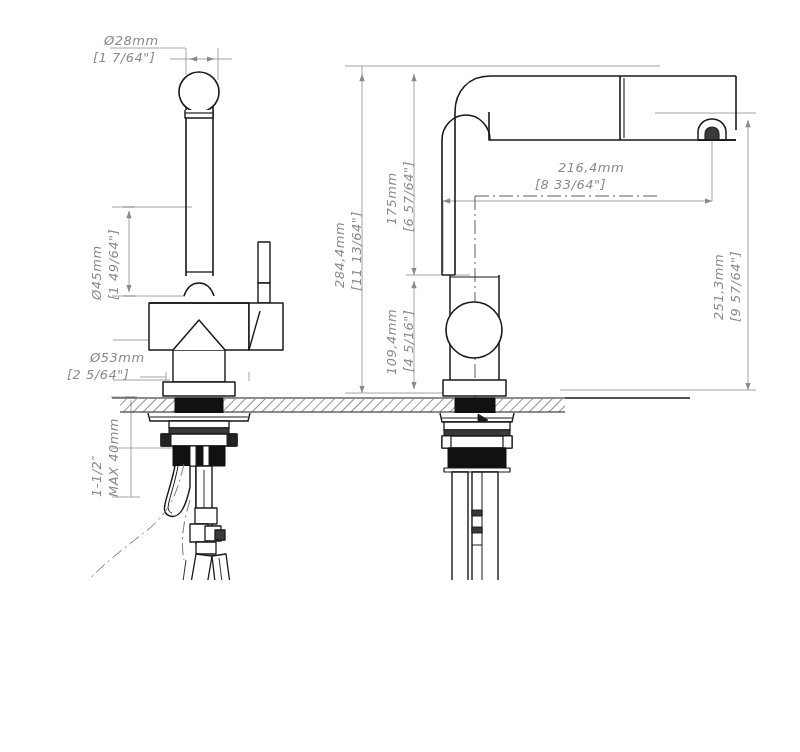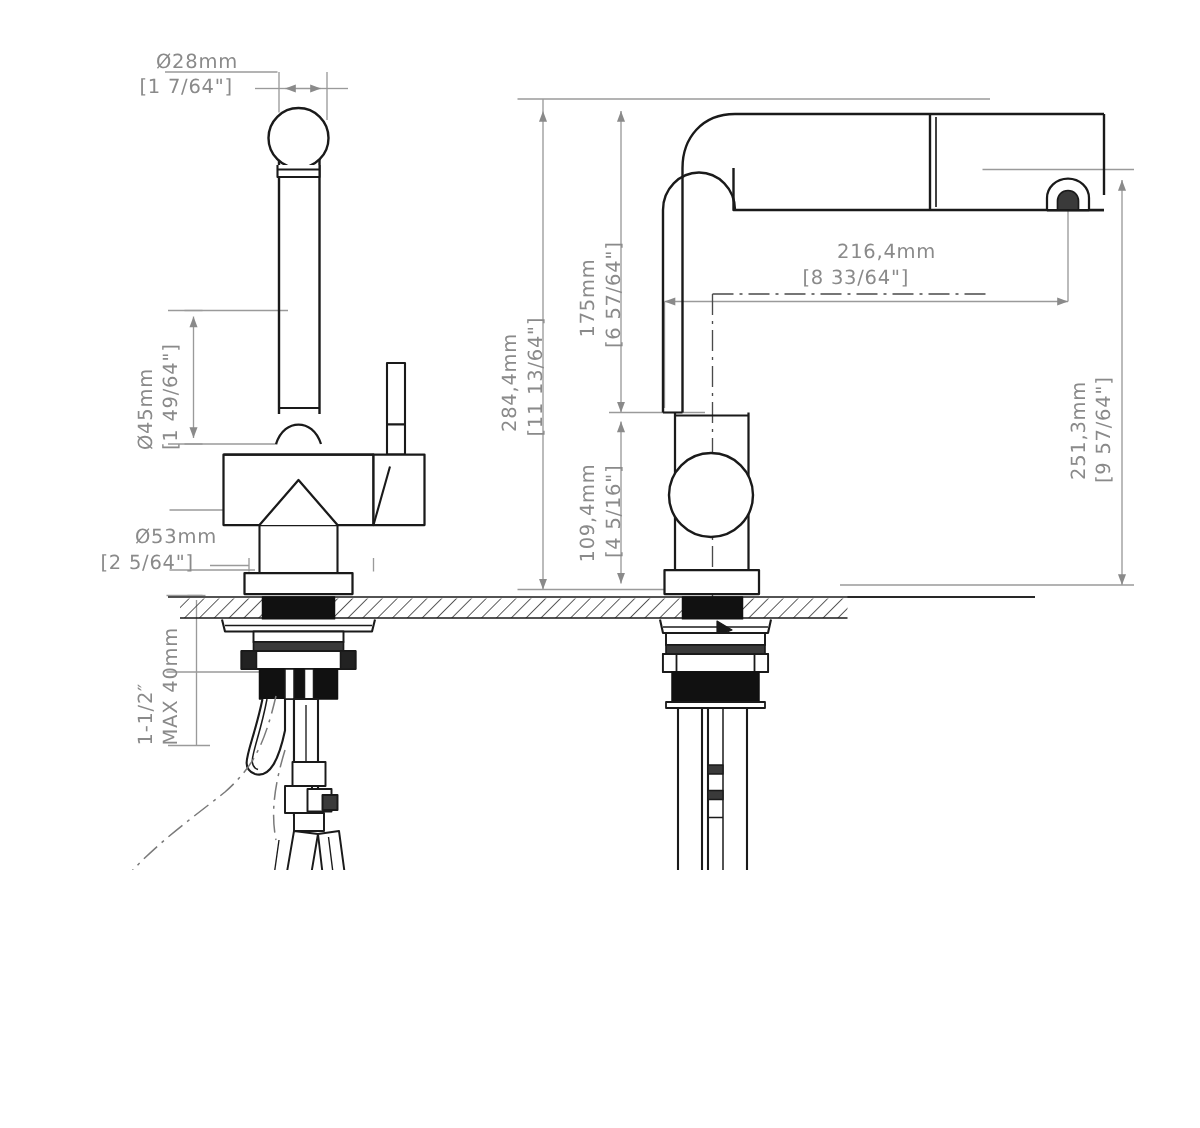--- a/index.html
+++ b/index.html
@@ -1,17 +1,17 @@
 <!DOCTYPE html>
 <html><head>
 <meta charset="utf-8">
 <style>
   html,body{margin:0;padding:0;background:#ffffff;}
   body{width:800px;height:752px;font-family:"DejaVu Sans",sans-serif;}
-  #stage{position:relative;width:800px;height:580px;overflow:hidden;background:#ef4444;}
+  #stage{position:relative;width:800px;height:580px;overflow:hidden;background:#ef4444;font-style:italic;}
   svg{display:block;}
   .dimtext{font-family:"DejaVu Sans",sans-serif;font-size:13px;fill:#8a8a8a;letter-spacing:0.5px;}
   .dimtext-v{font-family:"DejaVu Sans",sans-serif;font-size:13px;fill:#8a8a8a;letter-spacing:0.5px;}
 </style>
 </head>
 <body>
 
 <div id="stage">
 <svg width="800" height="752" viewBox="0 0 800 752" xmlns="http://www.w3.org/2000/svg">
 

